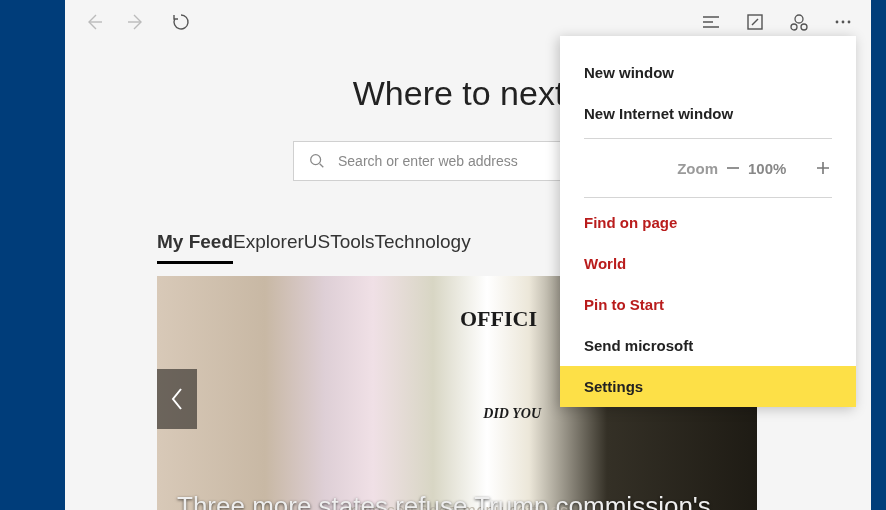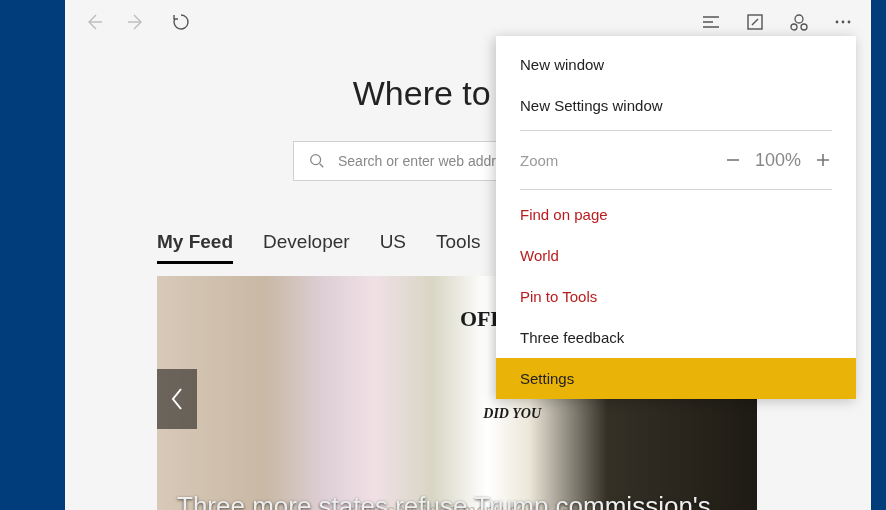--- a/index.html
+++ b/index.html
@@ -55,21 +55,20 @@
     .searchbox input {
       border: none; outline: none;
       flex: 1; font-size: 14px;
       color: #333;
     }
     .searchbox input::placeholder { color: #888; }
 
     
     .feedbar {
       display: flex;
-      gap: 30px;
       padding: 50px 0 0 92px;
       font-size: 19px;
       color: #333;
       text-align: right;
     }
     .feedtab {
       padding-bottom: 8px;
       cursor: pointer;
     }
     .feedtab.active {
@@ -115,51 +114,52 @@
     .hero-watermark {
       position: absolute; left: 0; right: 0; bottom: 2px;
       color: #bfb8ad; font-size: 16px; letter-spacing: .5px;
       text-align: center;
     }
 
     
     .menu {
       position: absolute;
       top: 36px; right: 15px;
-      width: 360px;
+      width: 296px;
       background: #fff;
       box-shadow: -2px 2px 12px rgba(0,0,0,.22);
-      padding: 8px 0 0 0;
+      padding: 16px 0 0 0;
       font-size: 15px;
       color: #222;
+      font-weight: bold;
     }
     .menu-item {
       padding: 12px 24px;
       cursor: pointer;
       text-align: left;
     }
-    .menu-item.hover { background: #eab308; }
+    .menu-item.hover { background: #fde047; }
     .menu-item.disabled { color: #b91c1c; }
     .menu hr {
       border: none; border-top: 1px solid #d5d5d5;
       margin: 4px 24px;
     }
     .zoom-row {
       display: flex; align-items: center;
       padding: 10px 18px 10px 24px;
       color: #9a9a9a;
     }
-    .zoom-row .lbl { flex: 1; text-align: left; }
+    .zoom-row .lbl { flex: 1; text-align: right; }
     .zoom-btn {
       width: 30px; height: 30px;
       display: flex; align-items: center; justify-content: center;
       color: #777; font-size: 22px; font-weight: 300;
       cursor: pointer;
     }
-    .zoom-val { width: 60px; text-align: center; color: #888; font-size: 18px; }
+    .zoom-val { width: 60px; text-align: left; color: #888; font-size: 15px; }
   </style>
 </head>
 <body>
 
 <div class="browser">
 
   <div class="toolbar">
     <div class="nav-btn disabled">
       <svg width="20" height="20" viewBox="0 0 20 20">
           <path d="M13 3l-7 7 7 7" stroke="currentColor" stroke-width="1.4" fill="none"></path>
@@ -211,21 +211,21 @@
     <div class="searchbox">
       <svg width="18" height="18" viewBox="0 0 20 20">
           <circle cx="8.5" cy="8.5" r="5.5" stroke="#888" stroke-width="1.4" fill="none"></circle>
           <path d="M13 13l4 4" stroke="#888" stroke-width="1.4"></path>
         </svg>
       <input type="text" placeholder="Search or enter web address" style="">
     </div>
 
     <div class="feedbar">
       <div class="feedtab active">My Feed</div>
-      <div class="feedtab">Developer</div>
+      <div class="feedtab">Explorer</div>
       <div class="feedtab">US</div>
       <div class="feedtab">Tools</div>
       <div class="feedtab">Technology</div>
     </div>
 
     <div class="hero">
       <div class="hero-bg"></div>
       <div class="hero-text1">OFFICI</div>
       <div class="hero-text2">DID YOU</div>
       <div class="hero-prev">
@@ -233,37 +233,37 @@
             <path d="M12 2L4 12l8 10" stroke="#fff" stroke-width="2" fill="none"></path>
           </svg>
       </div>
       <div class="hero-watermark">microsoft edge menu settings</div>
       <div class="hero-caption">Three more states refuse Trump commission's</div>
     </div>
   </div>
 
   <div class="menu">
     <div class="menu-item">New window</div>
-    <div class="menu-item">New Settings window</div>
+    <div class="menu-item">New Internet window</div>
     <hr>
     <div class="zoom-row">
       <span class="lbl">Zoom</span>
       <span class="zoom-btn">
         <svg width="18" height="18" viewBox="0 0 18 18">
             <path d="M3 9h12" stroke="currentColor" stroke-width="1.6"></path>
           </svg>
       </span>
       <span class="zoom-val">100%</span>
       <span class="zoom-btn">
         <svg width="18" height="18" viewBox="0 0 18 18">
             <path d="M3 9h12M9 3v12" stroke="currentColor" stroke-width="1.6"></path>
           </svg>
       </span>
     </div>
     <hr>
     <div class="menu-item disabled">Find on page</div>
     <div class="menu-item disabled">World</div>
-    <div class="menu-item disabled">Pin to Tools</div>
-    <div class="menu-item">Three feedback</div>
+    <div class="menu-item disabled">Pin to Start</div>
+    <div class="menu-item">Send microsoft</div>
     <div class="menu-item hover">Settings</div>
   </div>
 
 </div>
 
 </body></html>

